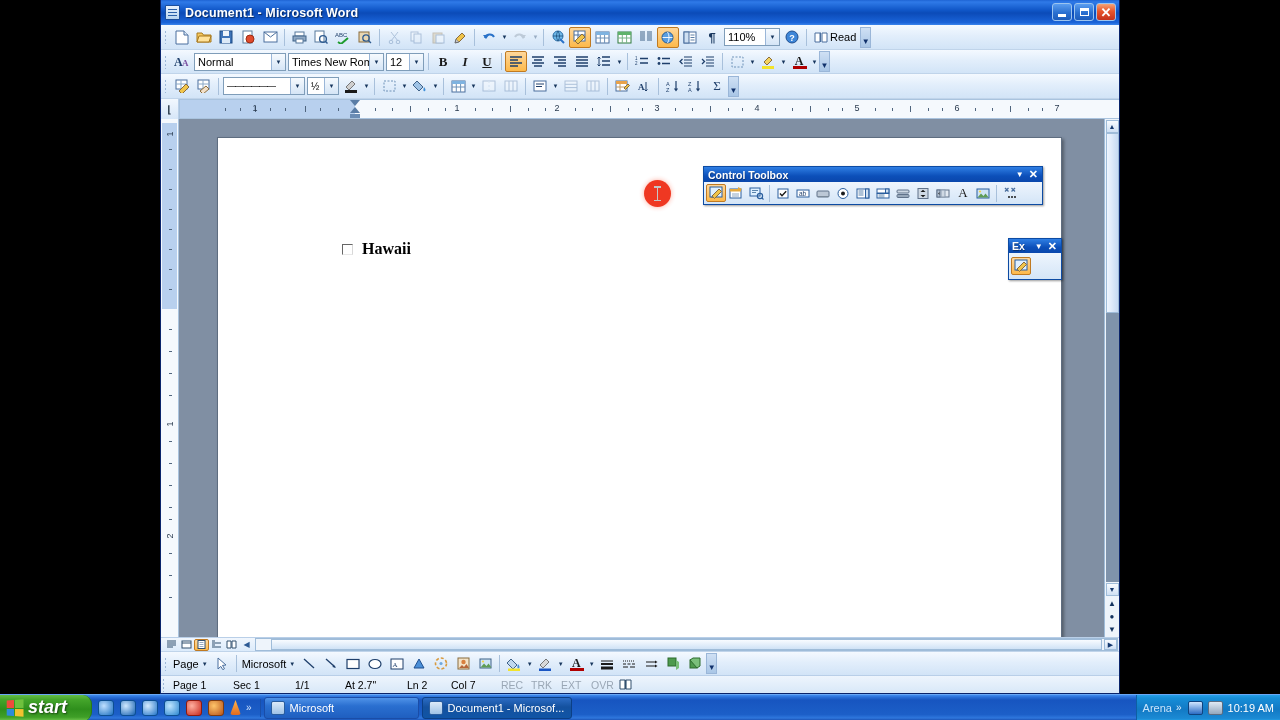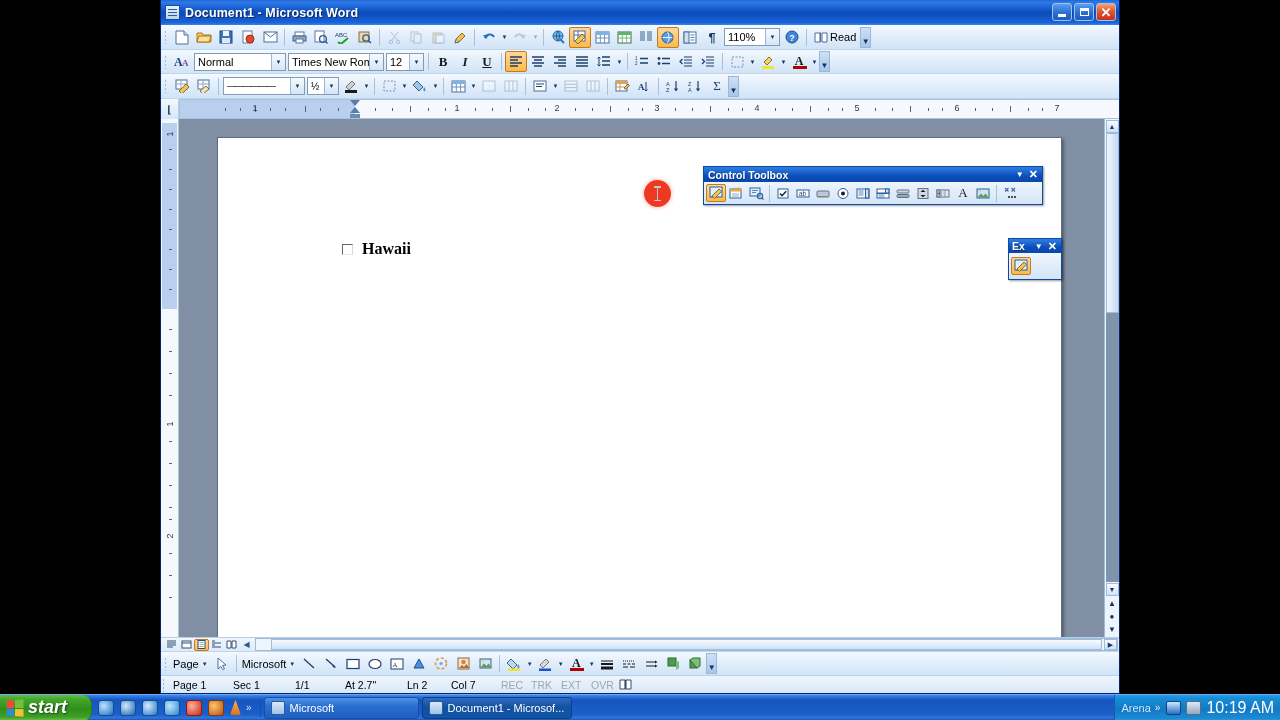--- a/index.html
+++ b/index.html
@@ -290,21 +290,21 @@
   .task .t-icon { width:14px;height:14px;flex:none;margin-right:5px;border-radius:2px;
                   background:linear-gradient(to bottom,#dceaf8,#9ec2e6); border:1px solid #2a5d9e; }
   .tray {
     margin-left:auto; height:26px; display:flex; align-items:center; padding:0 6px; flex:none;
     background: linear-gradient(to bottom,#25a0e8 0%,#178ed8 12%,#1279c4 55%,#1b8ad4 90%,#27a4e8 100%);
     border-left:1px solid #0e5fa3;
   }
   .tray-label { color:#c8e4fb; font-size:11px; margin-right:4px; }
   .tray-more { color:#e0f0ff; font-size:10px; margin-right:6px; }
   .tray-icon { width:15px;height:14px; margin-right:5px; border-radius:2px; flex:none; }
-  .clock { color:#fff; font-size:16px; }
+  .clock { color:#fff; font-size:11px; }
 </style>
 </head>
 <body>
 
 <div id="screen">
 
   <div id="word-window">
 
     <div class="titlebar">
       <div class="title-icon"></div>

